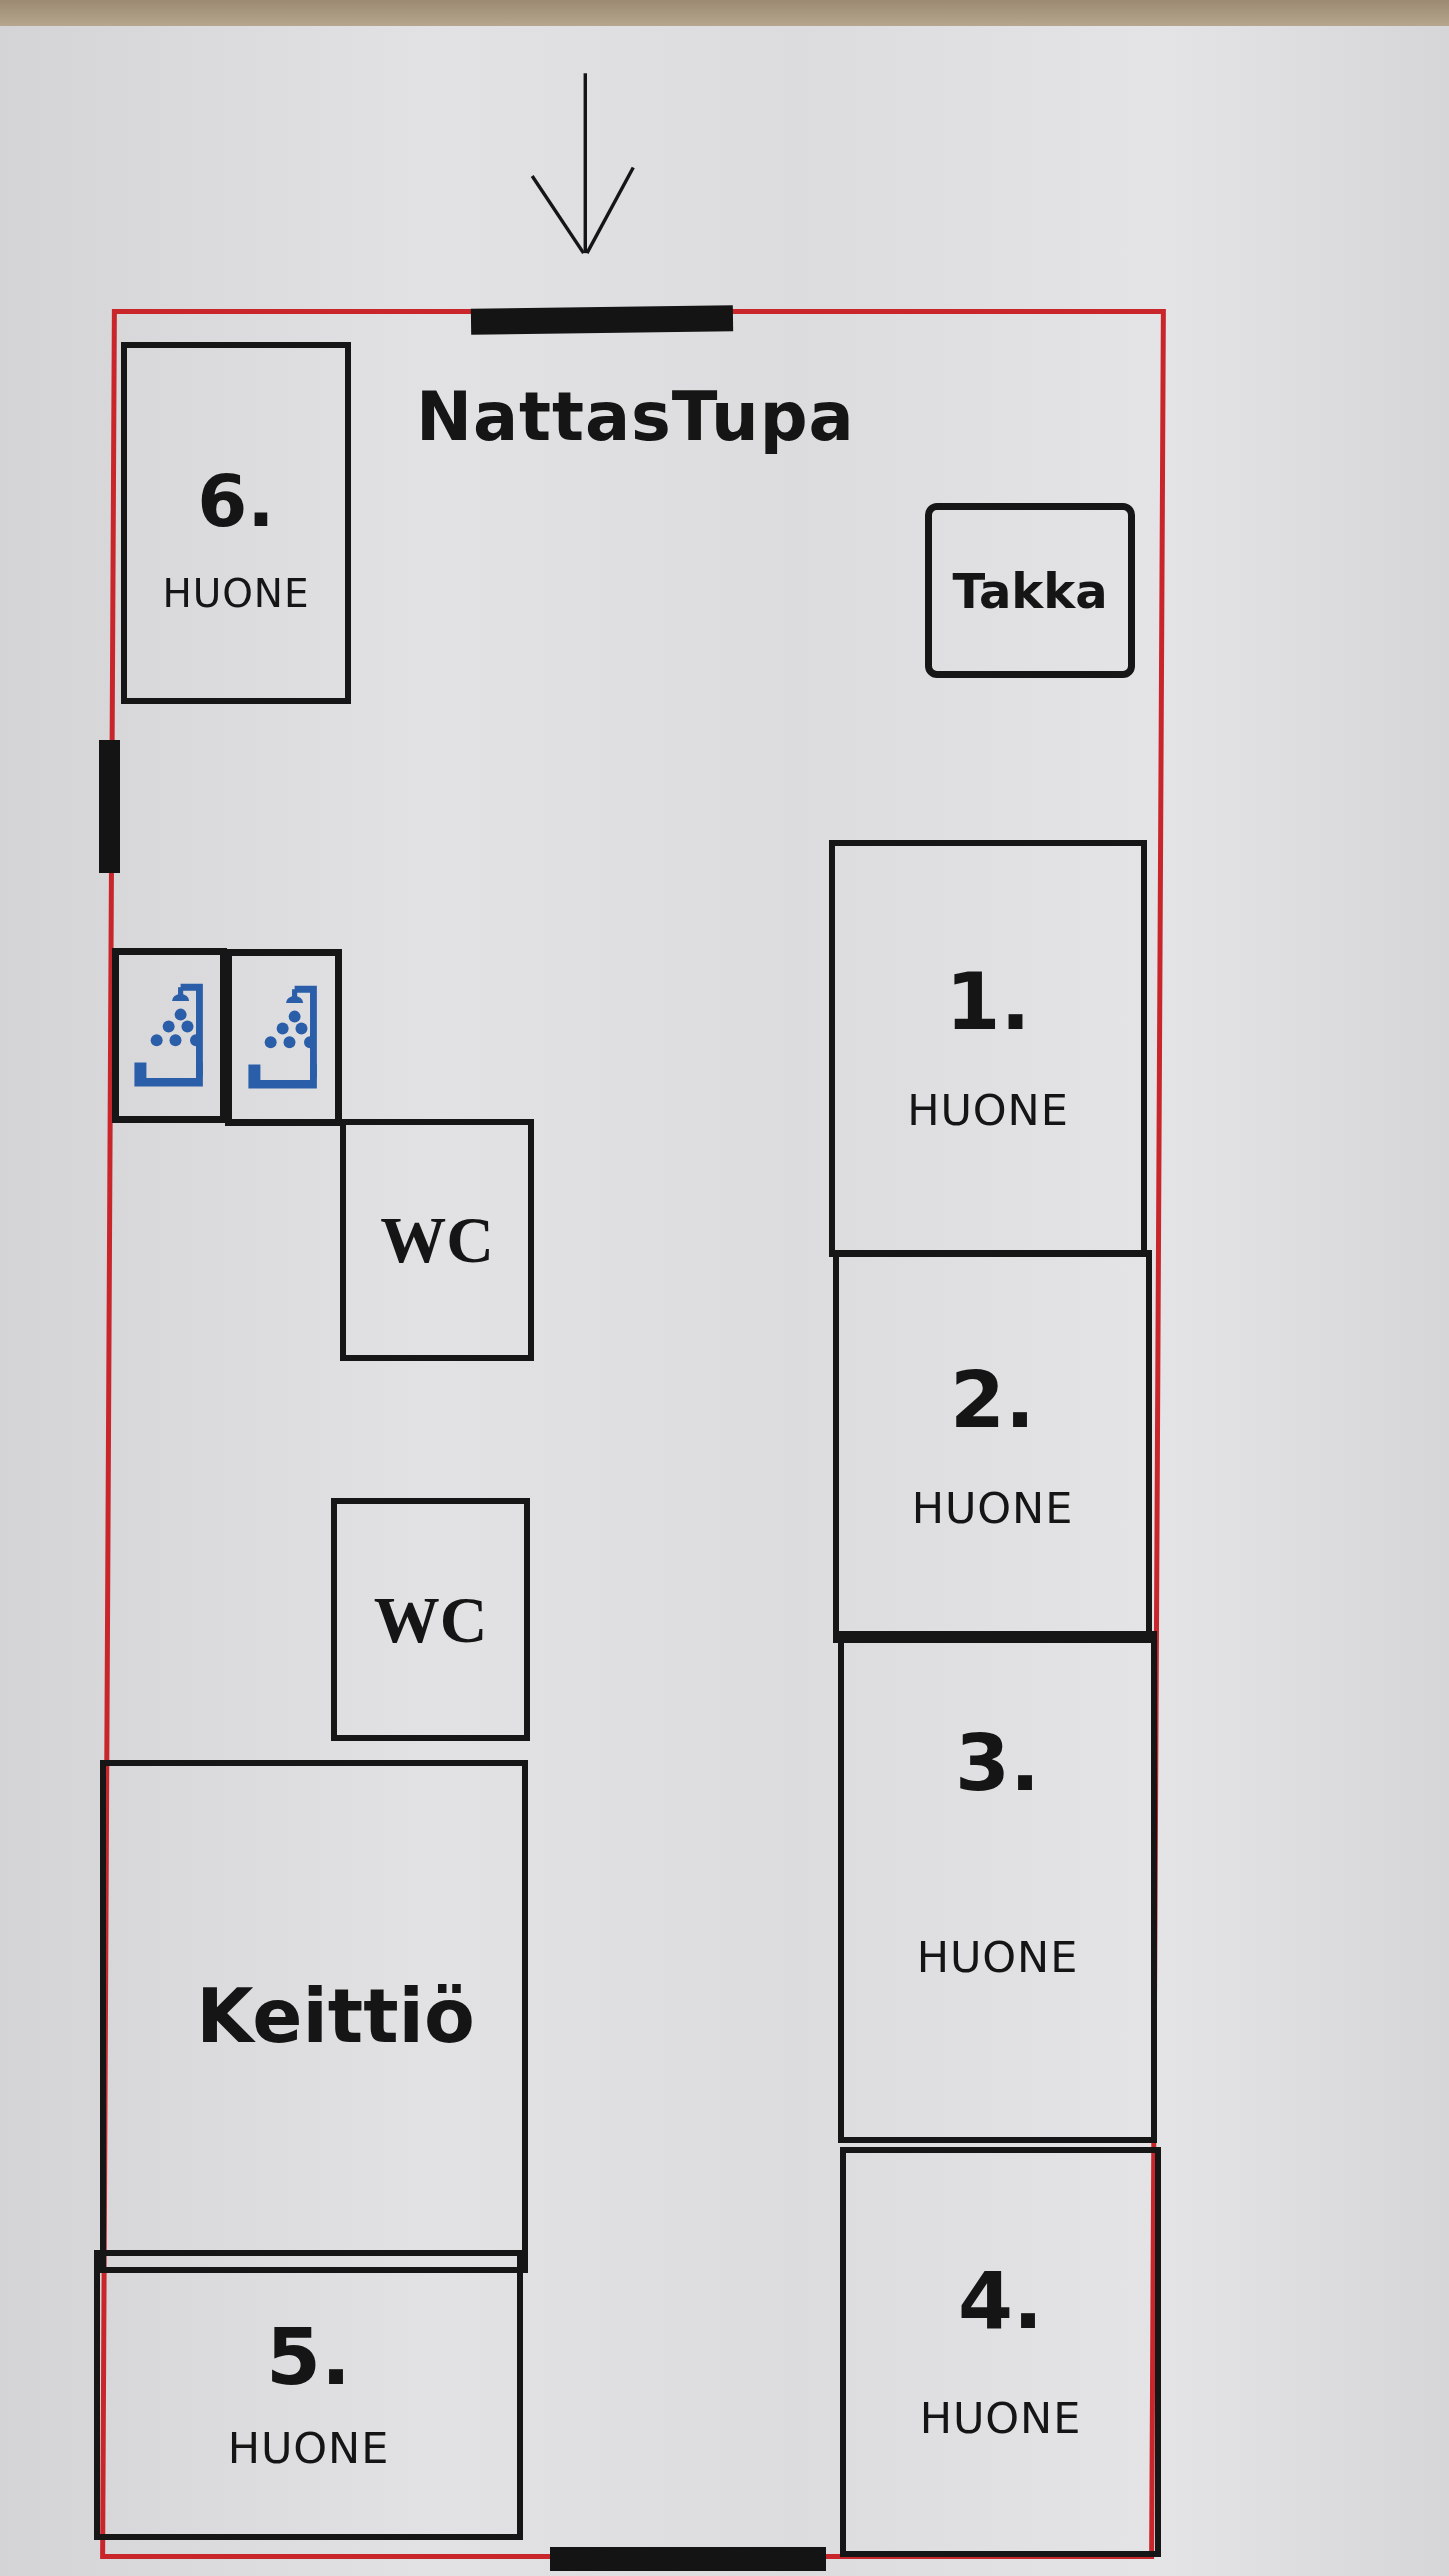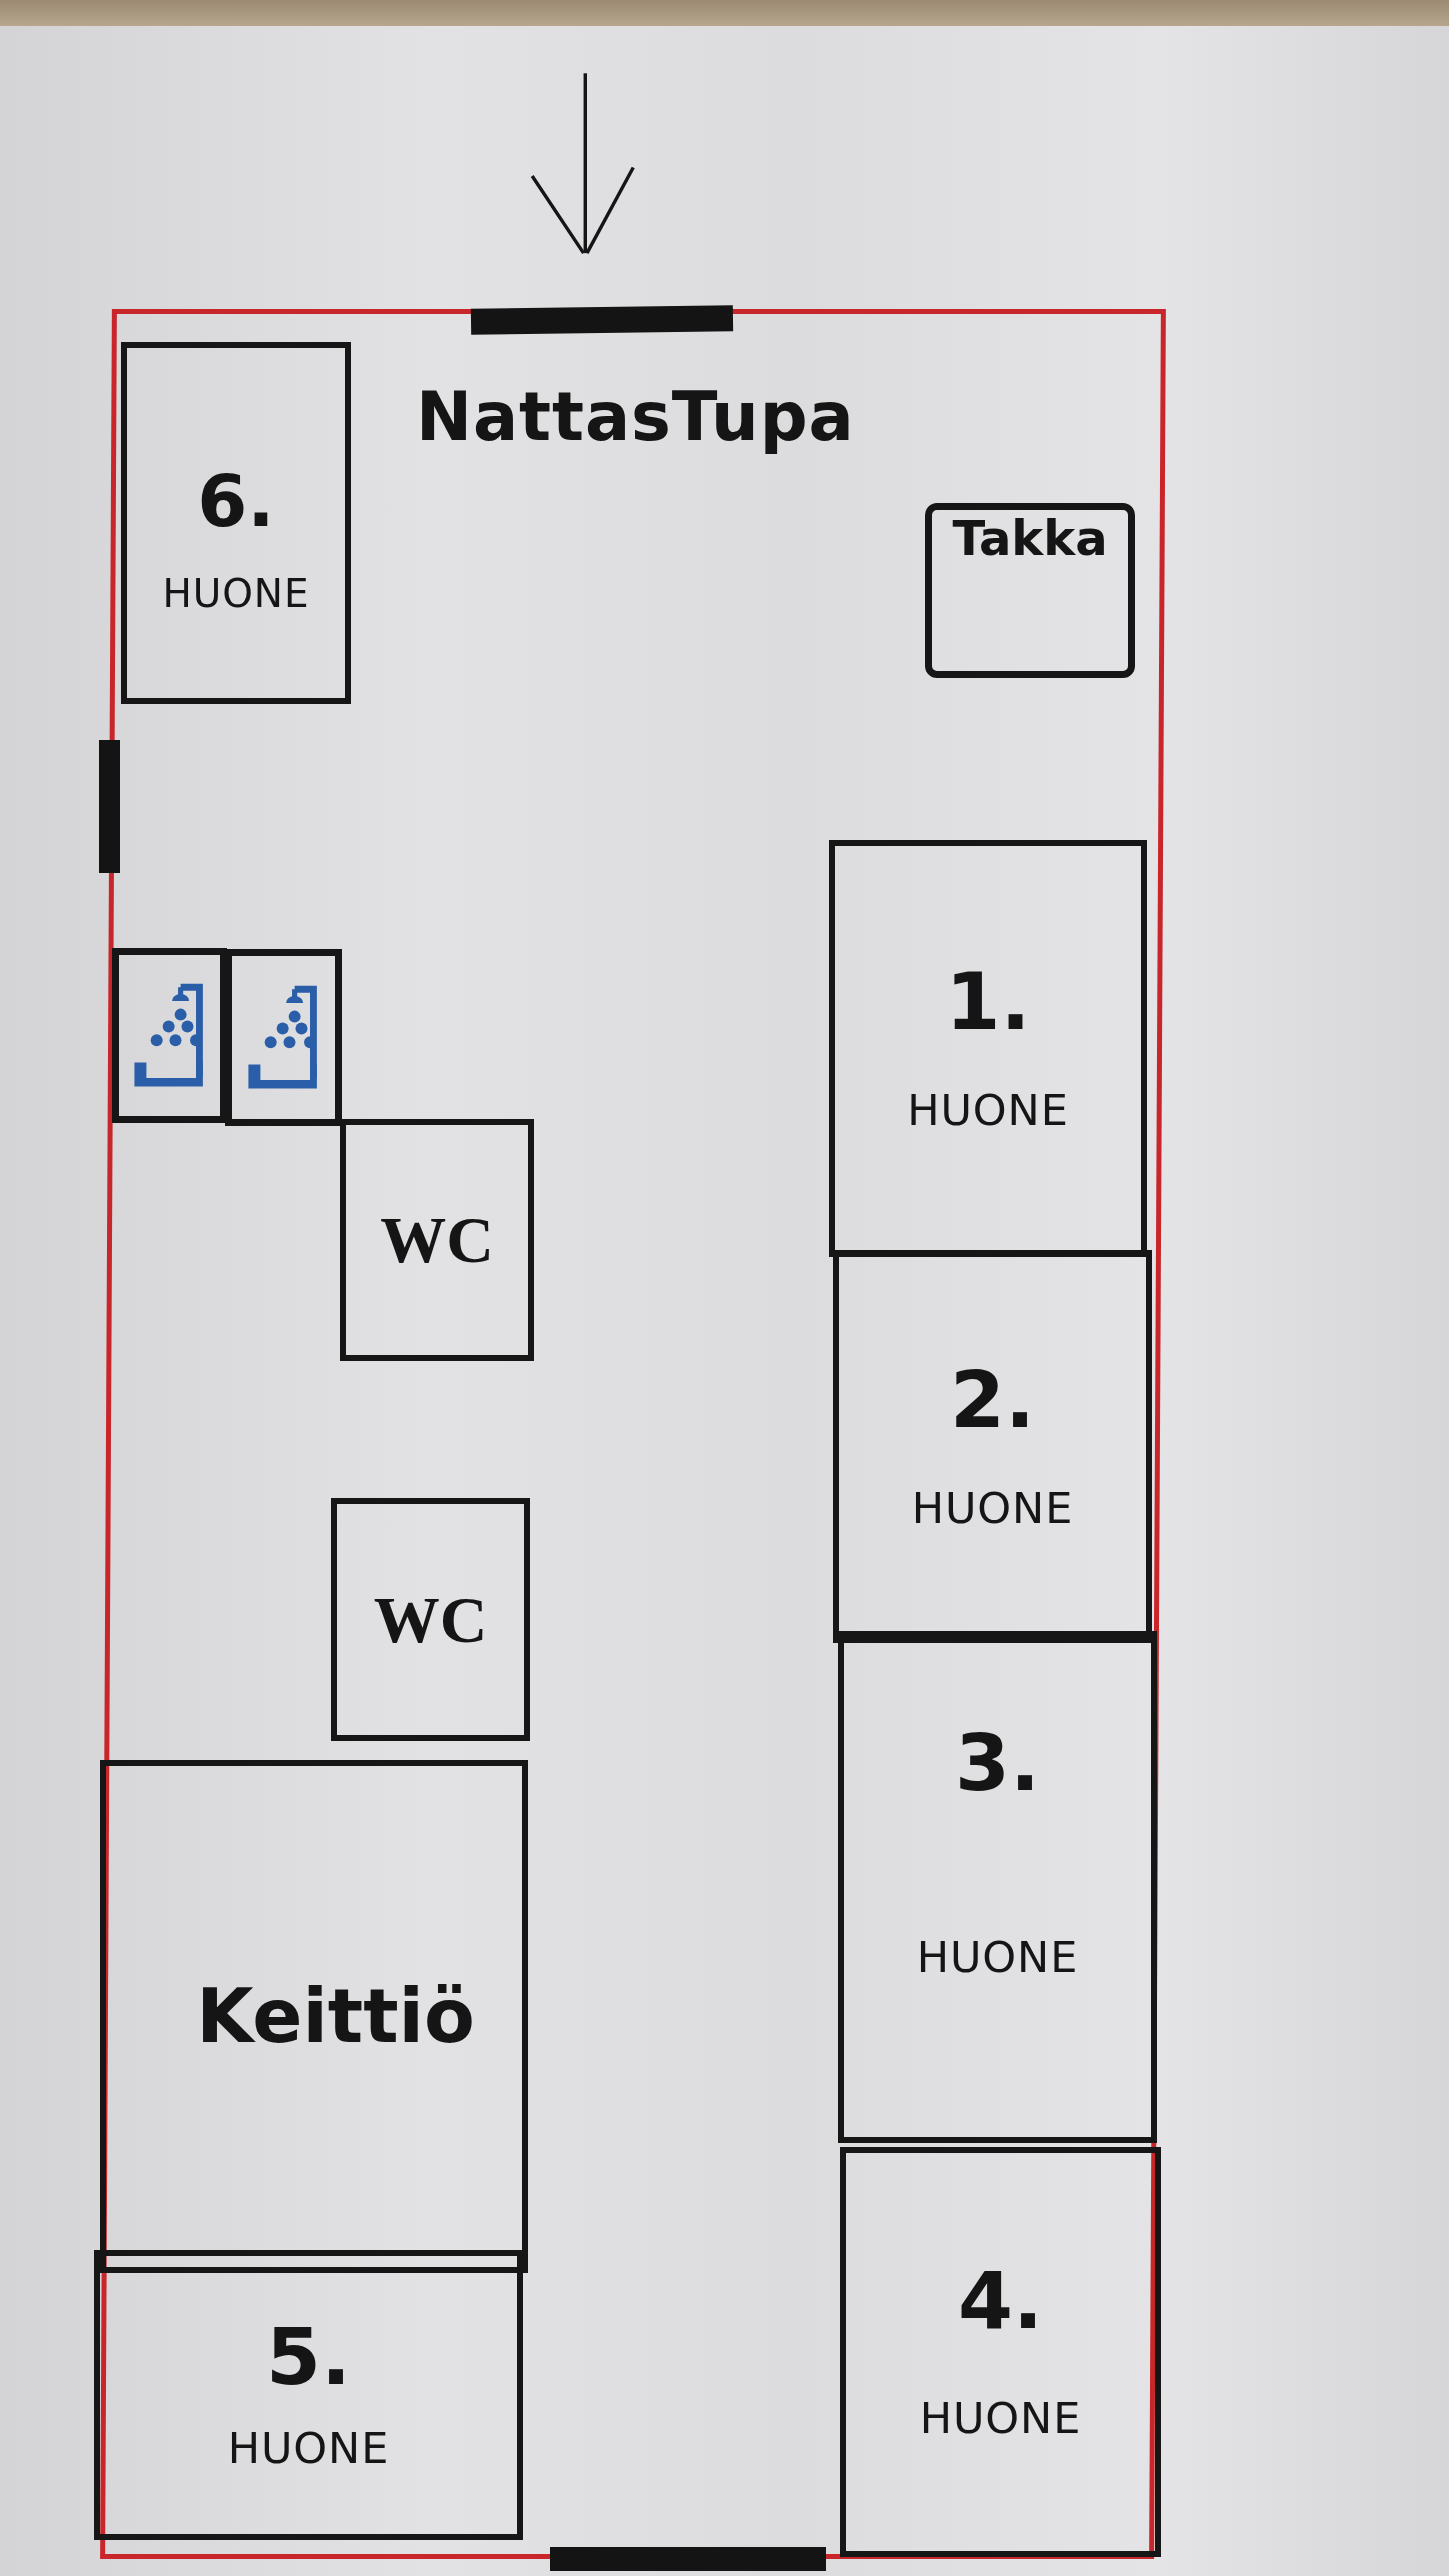--- a/index.html
+++ b/index.html
@@ -33,21 +33,21 @@
   .room .label { font-size: 43px; letter-spacing: 0.9px; margin-top: 34px; }
   .title {
     position: absolute; left: 416px; top: 378px;
     font-size: 67px; font-weight: bold; color: #151515; letter-spacing: 0.9px;
   }
   .wc { font-weight: bold; font-size: 66px; font-family: Liberation Serif, serif; }
   .kitchen-text { font-size: 74px; font-weight: bold; line-height: 1.1; text-align: center; }
   .takka {
     position: absolute; left: 925px; top: 503px; width: 210px; height: 175px;
     border: 7.7px solid #161616; border-radius: 12px; box-sizing: border-box;
-    display: flex; align-items: flex-start; justify-content: center;
+    display: flex; align-items: center; justify-content: center;
     font-size: 48px; font-weight: bold; color: #151515;
   }
   .shower {
     position: absolute; box-sizing: border-box; border: 7.7px solid #161616;
     display: flex; align-items: center; justify-content: center;
   }
   .arrow { position: absolute; left: 489px; top: 69px; }
 </style>
 </head>
 <body>

